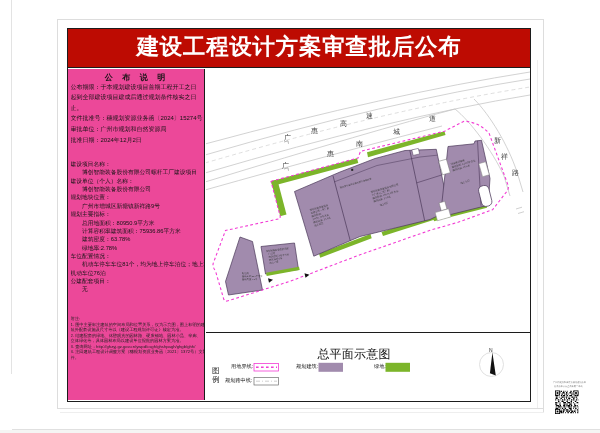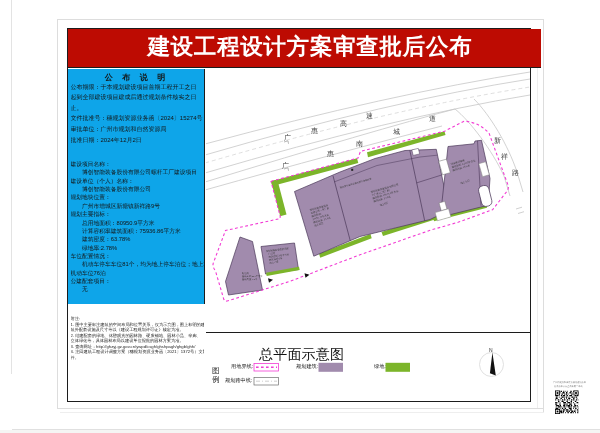--- a/index.html
+++ b/index.html
@@ -15,23 +15,23 @@
 <div class="abs" style="left:0;top:430px;width:600px;height:3px;background:#f5f5f4;"></div>
 <div class="abs" style="left:57px;top:19px;width:486px;height:1px;background:#dddddd;"></div>
 <div class="abs" style="left:57px;top:19px;width:1px;height:390px;background:#dddddd;"></div>
 <div class="abs" style="left:543px;top:19px;width:1px;height:393px;background:#dddddd;"></div>
 <div class="abs" style="left:537px;top:60px;width:1px;height:349px;background:#eeeeee;"></div>
 <div class="abs" style="left:57px;top:408px;width:486px;height:1px;background:#dddddd;"></div>
 <div class="abs" style="left:60px;top:412px;width:484px;height:1px;background:#eeeeee;"></div>
 
 <div class="abs" style="left:67px;top:28px;width:462px;height:372px;border:1.6px solid #1c1c1c;background:#ffffff;">
 
-  <div class="abs" style="left:0;top:0;width:462px;height:38px;background:#bd0b02;border-bottom:1.6px solid #1c1c1c;color:#ffffff;font-weight:bold;font-size:22.4px;letter-spacing:0.8px;text-align:center;line-height:36px;padding-left:11px;">建设工程设计方案审查批后公布</div>
-
-  <div class="abs" style="left:0;top:39.6px;width:136px;height:235px;background:#0ea5e9;border-right:1.6px solid #1c1c1c;color:#141414;">
+  <div class="abs" style="left:0;top:0;width:462px;height:38px;background:#bd0b02;border-bottom:1.6px solid #1c1c1c;color:#ffffff;font-weight:bold;font-size:22.4px;letter-spacing:0.8px;text-align:center;line-height:36px;">建设工程设计方案审查批后公布</div>
+
+  <div class="abs" style="left:0;top:39.6px;width:136px;height:331px;background:#ec4899;border-right:1.6px solid #1c1c1c;color:#141414;">
 
     <div class="abs" style="left:0;top:3px;width:134px;text-align:center;font-weight:bold;font-size:8px;letter-spacing:9.5px;text-indent:9.5px;">公布说明</div>
 
     <div class="abs" style="left:2.5px;top:13px;width:133px;font-size:6.0px;line-height:10.6px;overflow:hidden;">
       <div style="white-space:nowrap;">公布期限：于本规划建设项目首期工程开工之日</div>
       <div style="white-space:nowrap;">起到全部建设项目建成后通过规划条件核实之日</div>
       <div style="white-space:nowrap;">止。</div>
       <div style="white-space:nowrap;">文件批准号：穗规划资源业务函〔2024〕15274号</div>
       <div style="white-space:nowrap;">审批单位：广州市规划和自然资源局</div>
       <div style="white-space:nowrap;">批准日期：2024年12月2日</div>
@@ -63,21 +63,21 @@
       <div style="white-space:nowrap;">2. 结建配套的绿地、休憩观赏的园林路、硬质铺地、园林小品、亭廊、</div>
       <div style="white-space:nowrap;">立体绿化等，具体园林布局以建设单位报批的园林方案为准。</div>
       <div style="white-space:nowrap;">3. 查询网址：http∶//ghzyj.gz.gov.cn/ywpd/csgh/ghshpagh/ghgb/ghh/</div>
       <div style="white-space:nowrap;">4. 注回建筑工程设计调整方案（穗规划资源业务函〔2021〕1372号）文附</div>
       <div style="white-space:nowrap;">件。</div>
     </div>
   </div>
 
   <div class="abs" style="left:137.6px;top:303px;width:324.4px;height:1.2px;background:#1c1c1c;"></div>
 
-  <div class="abs" style="left:191px;top:317px;width:190px;font-size:14px;letter-spacing:0.2px;color:#111;">总平面示意图</div>
+  <div class="abs" style="left:191px;top:317px;width:190px;font-size:12px;letter-spacing:0.2px;color:#111;text-align:center;">总平面示意图</div>
 
   <div class="abs" style="left:144px;top:338px;width:10px;font-size:7.5px;line-height:8.5px;color:#111;text-align:left;">图例</div>
 
   <div class="abs" style="left:163px;top:333.5px;width:40px;font-size:5.2px;color:#111;">用地界线:</div>
 
   <div class="abs" style="left:157px;top:348px;width:46px;font-size:5.2px;color:#111;">规划路中线:</div>
 
   <div class="abs" style="left:228px;top:333.5px;width:40px;font-size:5.2px;color:#111;">规划建筑:</div>
 
   <div class="abs" style="left:306px;top:333.5px;width:30px;font-size:5.2px;color:#111;">绿地:</div>

